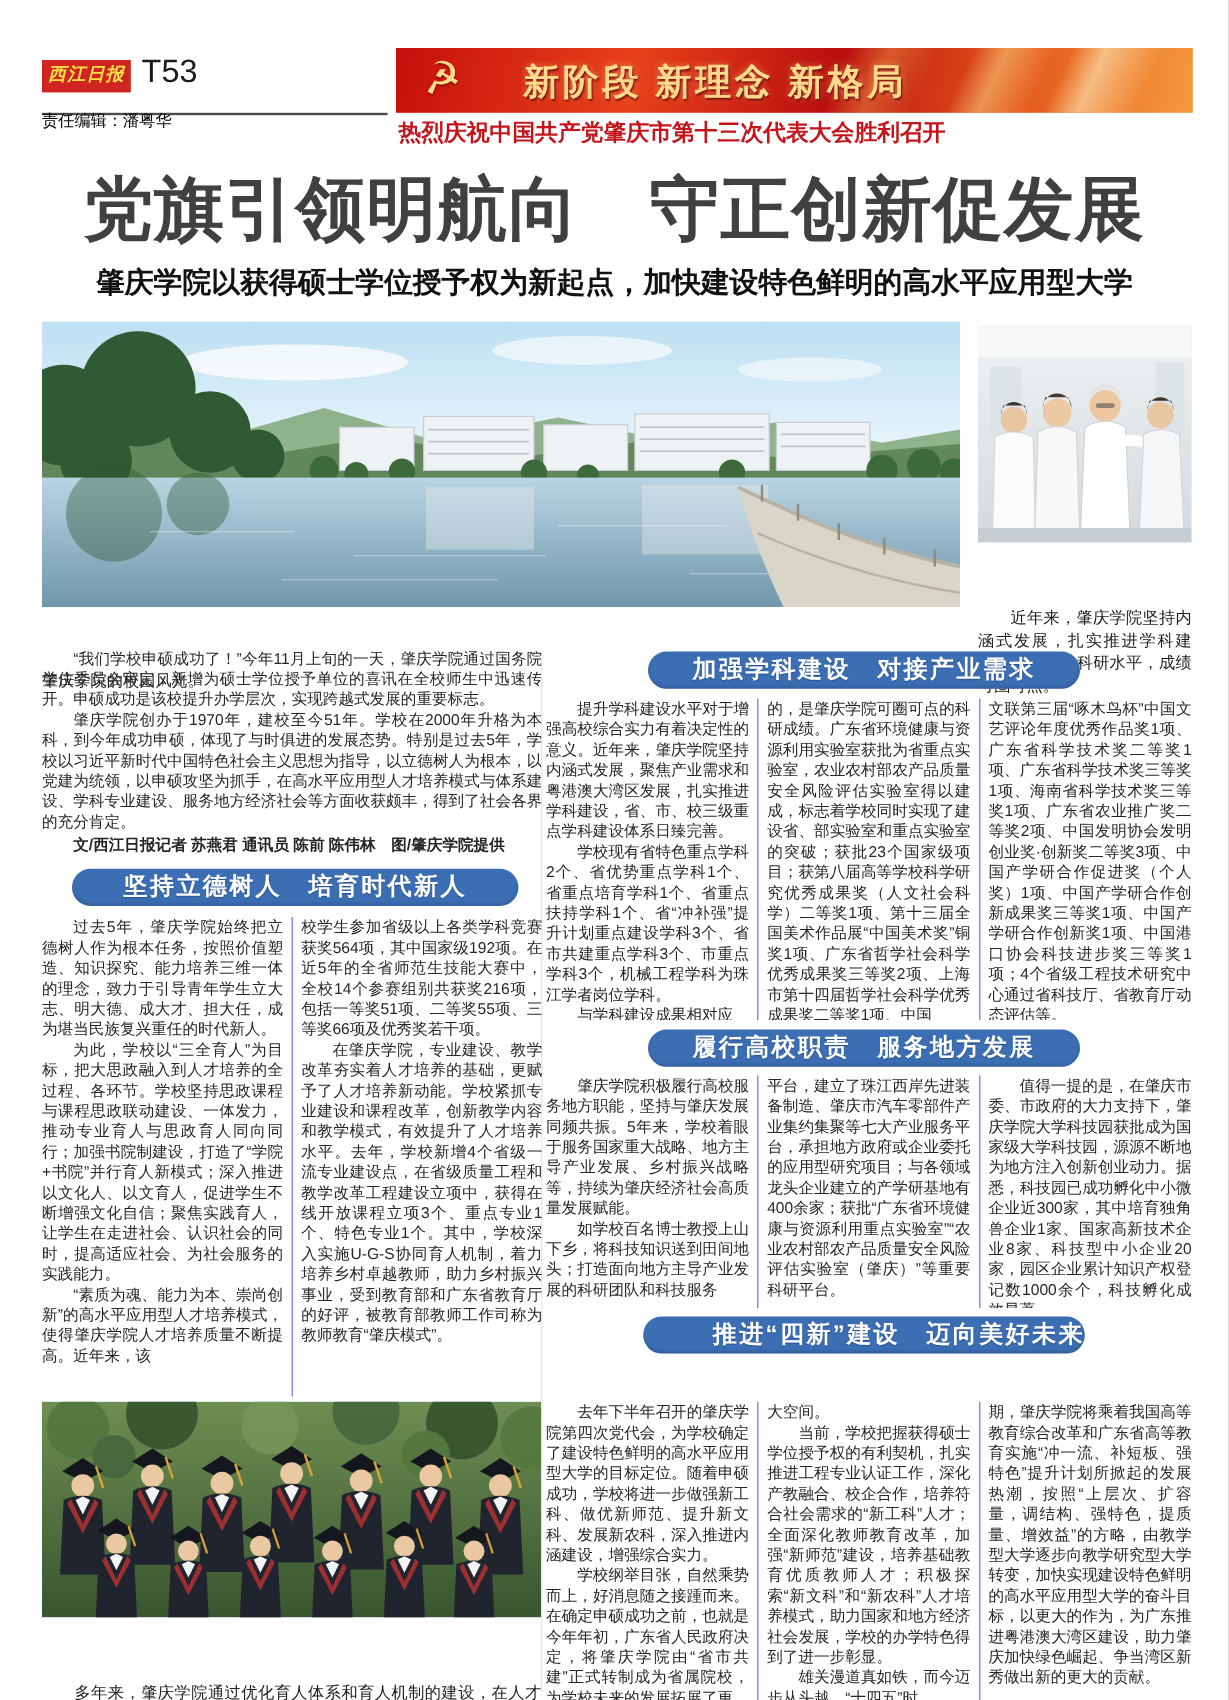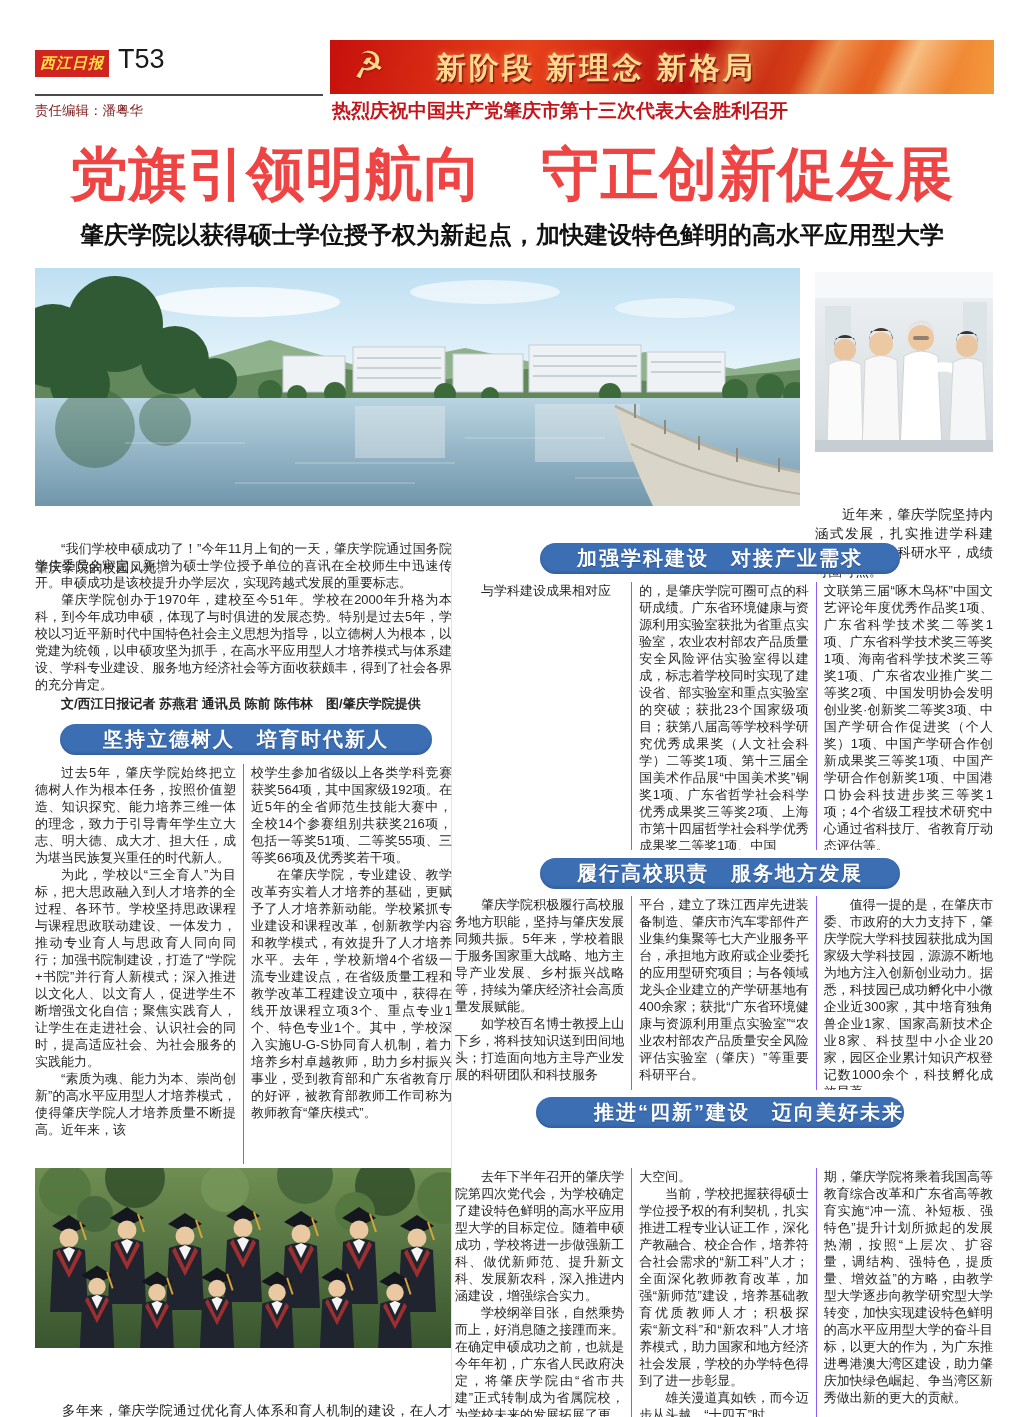--- a/index.html
+++ b/index.html
@@ -4,39 +4,39 @@
 <style>
   * { margin:0; padding:0; box-sizing:border-box; }
   body { background:#888; font-family:"Liberation Sans", sans-serif; }
   .page { position:relative; width:1024px; height:1417px; background:#ffffff; margin:0 auto; overflow:hidden; }
 
   
   .logo-box { position:absolute; left:35px; top:50px; width:74px; height:27px; background:#cf2420;
     color:#fde047; font-style:italic; font-weight:bold; font-size:15px; line-height:27px; text-align:center;
     font-family:"Liberation Serif", serif; letter-spacing:1px; }
   .page-no { position:absolute; left:118px; top:44px; font-size:27px; font-weight:normal; color:#1a1a1a; }
-  .editor { position:absolute; left:35px; top:102px; font-size:13.5px; color:#7f1d1d; }
+  .editor { position:absolute; left:35px; top:92px; font-size:13.5px; color:#000000; }
   .head-rule { position:absolute; left:35px; top:94px; width:288px; height:2px; background:#4a4a4a; }
 
   .banner { position:absolute; left:330px; top:40px; width:664px; height:54px; overflow:hidden;
     background:linear-gradient(100deg,#c6100c 0%, #e7411a 30%, #b80f0e 55%, #e3591c 78%, #f59a3d 100%); }
   .banner-streaks { position:absolute; inset:0;
     background:
       linear-gradient(115deg, transparent 55%, rgba(255,190,90,.35) 60%, transparent 66%),
       linear-gradient(115deg, transparent 70%, rgba(255,220,140,.5) 74%, transparent 80%),
       linear-gradient(115deg, transparent 82%, rgba(255,240,190,.6) 86%, transparent 93%); }
   .banner-emblem { position:absolute; left:22px; top:4px; font-size:36px; color:#ffd98c;
     text-shadow:0 1px 2px #7a0b08; transform:rotate(-8deg); }
   .banner-slogan { position:absolute; left:72px; top:8px; font-size:30px; font-weight:900; letter-spacing:3px;
     color:#ffd98c; text-shadow:1px 2px 2px #7a0b08, 0 0 6px rgba(255,220,150,.5);margin-left:34px; }
   .congrats { position:absolute; left:332px; top:98px; width:660px; font-size:19px; font-weight:bold; color:#c3161c; }
 
   
   .headline-main { position:absolute; left:35px; top:136px; width:954px; text-align:center;
-    font-family:Liberation Serif, serif; font-weight:900; font-size:58px; color:#ef4444; letter-spacing:1px; }
+    font-family:Liberation Serif, serif; font-weight:900; font-size:58px; color:#404040; letter-spacing:1px; }
   .headline-sub { position:absolute; left:35px; top:219px; width:954px; text-align:center;
     font-weight:bold; font-size:24px; color:#111; }
 
   
   .photo { position:absolute; overflow:hidden; background:#dfe7ec; }
   .photo svg { display:block; width:100%; height:100%; }
   .photo-main { left:35px; top:268px; width:765px; height:238px; }
   .photo-side { left:815px; top:272px; width:178px; height:180px; }
   .photo-bottom { left:35px; top:1168px; width:416px; height:180px; }
   .cap { color:#1c1c1c; font-size:13.5px; line-height:19px; text-align:justify; font-weight:400;margin-top:45px; }
@@ -205,20 +205,22 @@
     </div>
     <div class="col">
       <p class="cont">校学生参加省级以上各类学科竞赛获奖564项，其中国家级192项。在近5年的全省师范生技能大赛中，全校14个参赛组别共获奖216项，包括一等奖51项、二等奖55项、三等奖66项及优秀奖若干项。</p>
       <p>在肇庆学院，专业建设、教学改革夯实着人才培养的基础，更赋予了人才培养新动能。学校紧抓专业建设和课程改革，创新教学内容和教学模式，有效提升了人才培养水平。去年，学校新增4个省级一流专业建设点，在省级质量工程和教学改革工程建设立项中，获得在线开放课程立项3个、重点专业1个、特色专业1个。其中，学校深入实施U-G-S协同育人机制，着力培养乡村卓越教师，助力乡村振兴事业，受到教育部和广东省教育厅的好评，被教育部教师工作司称为教师教育“肇庆模式”。</p>
     </div>
   </div>
 
   <div class="pill pill-s2">加强学科建设　对接产业需求</div>
   <div class="cols cols-s2 bodytext">
     <div class="col">
+      <p>提升学科建设水平对于增强高校综合实力有着决定性的意义。近年来，肇庆学院坚持内涵式发展，聚焦产业需求和粤港澳大湾区发展，扎实推进学科建设，省、市、校三级重点学科建设体系日臻完善。</p>
+      <p>学校现有省特色重点学科2个、省优势重点学科1个、省重点培育学科1个、省重点扶持学科1个、省“冲补强”提升计划重点建设学科3个、省市共建重点学科3个、市重点学科3个，机械工程学科为珠江学者岗位学科。</p>
       <p>与学科建设成果相对应</p>
     </div>
     <div class="col">
       <p class="cont">的，是肇庆学院可圈可点的科研成绩。广东省环境健康与资源利用实验室获批为省重点实验室，农业农村部农产品质量安全风险评估实验室得以建成，标志着学校同时实现了建设省、部实验室和重点实验室的突破；获批23个国家级项目；获第八届高等学校科学研究优秀成果奖（人文社会科学）二等奖1项、第十三届全国美术作品展“中国美术奖”铜奖1项、广东省哲学社会科学优秀成果奖三等奖2项、上海市第十四届哲学社会科学优秀成果奖二等奖1项、中国</p>
     </div>
     <div class="col">
       <p class="cont">文联第三届“啄木鸟杯”中国文艺评论年度优秀作品奖1项、广东省科学技术奖二等奖1项、广东省科学技术奖三等奖1项、海南省科学技术奖三等奖1项、广东省农业推广奖二等奖2项、中国发明协会发明创业奖·创新奖二等奖3项、中国产学研合作促进奖（个人奖）1项、中国产学研合作创新成果奖三等奖1项、中国产学研合作创新奖1项、中国港口协会科技进步奖三等奖1项；4个省级工程技术研究中心通过省科技厅、省教育厅动态评估等。</p>
     </div>
   </div>
 

